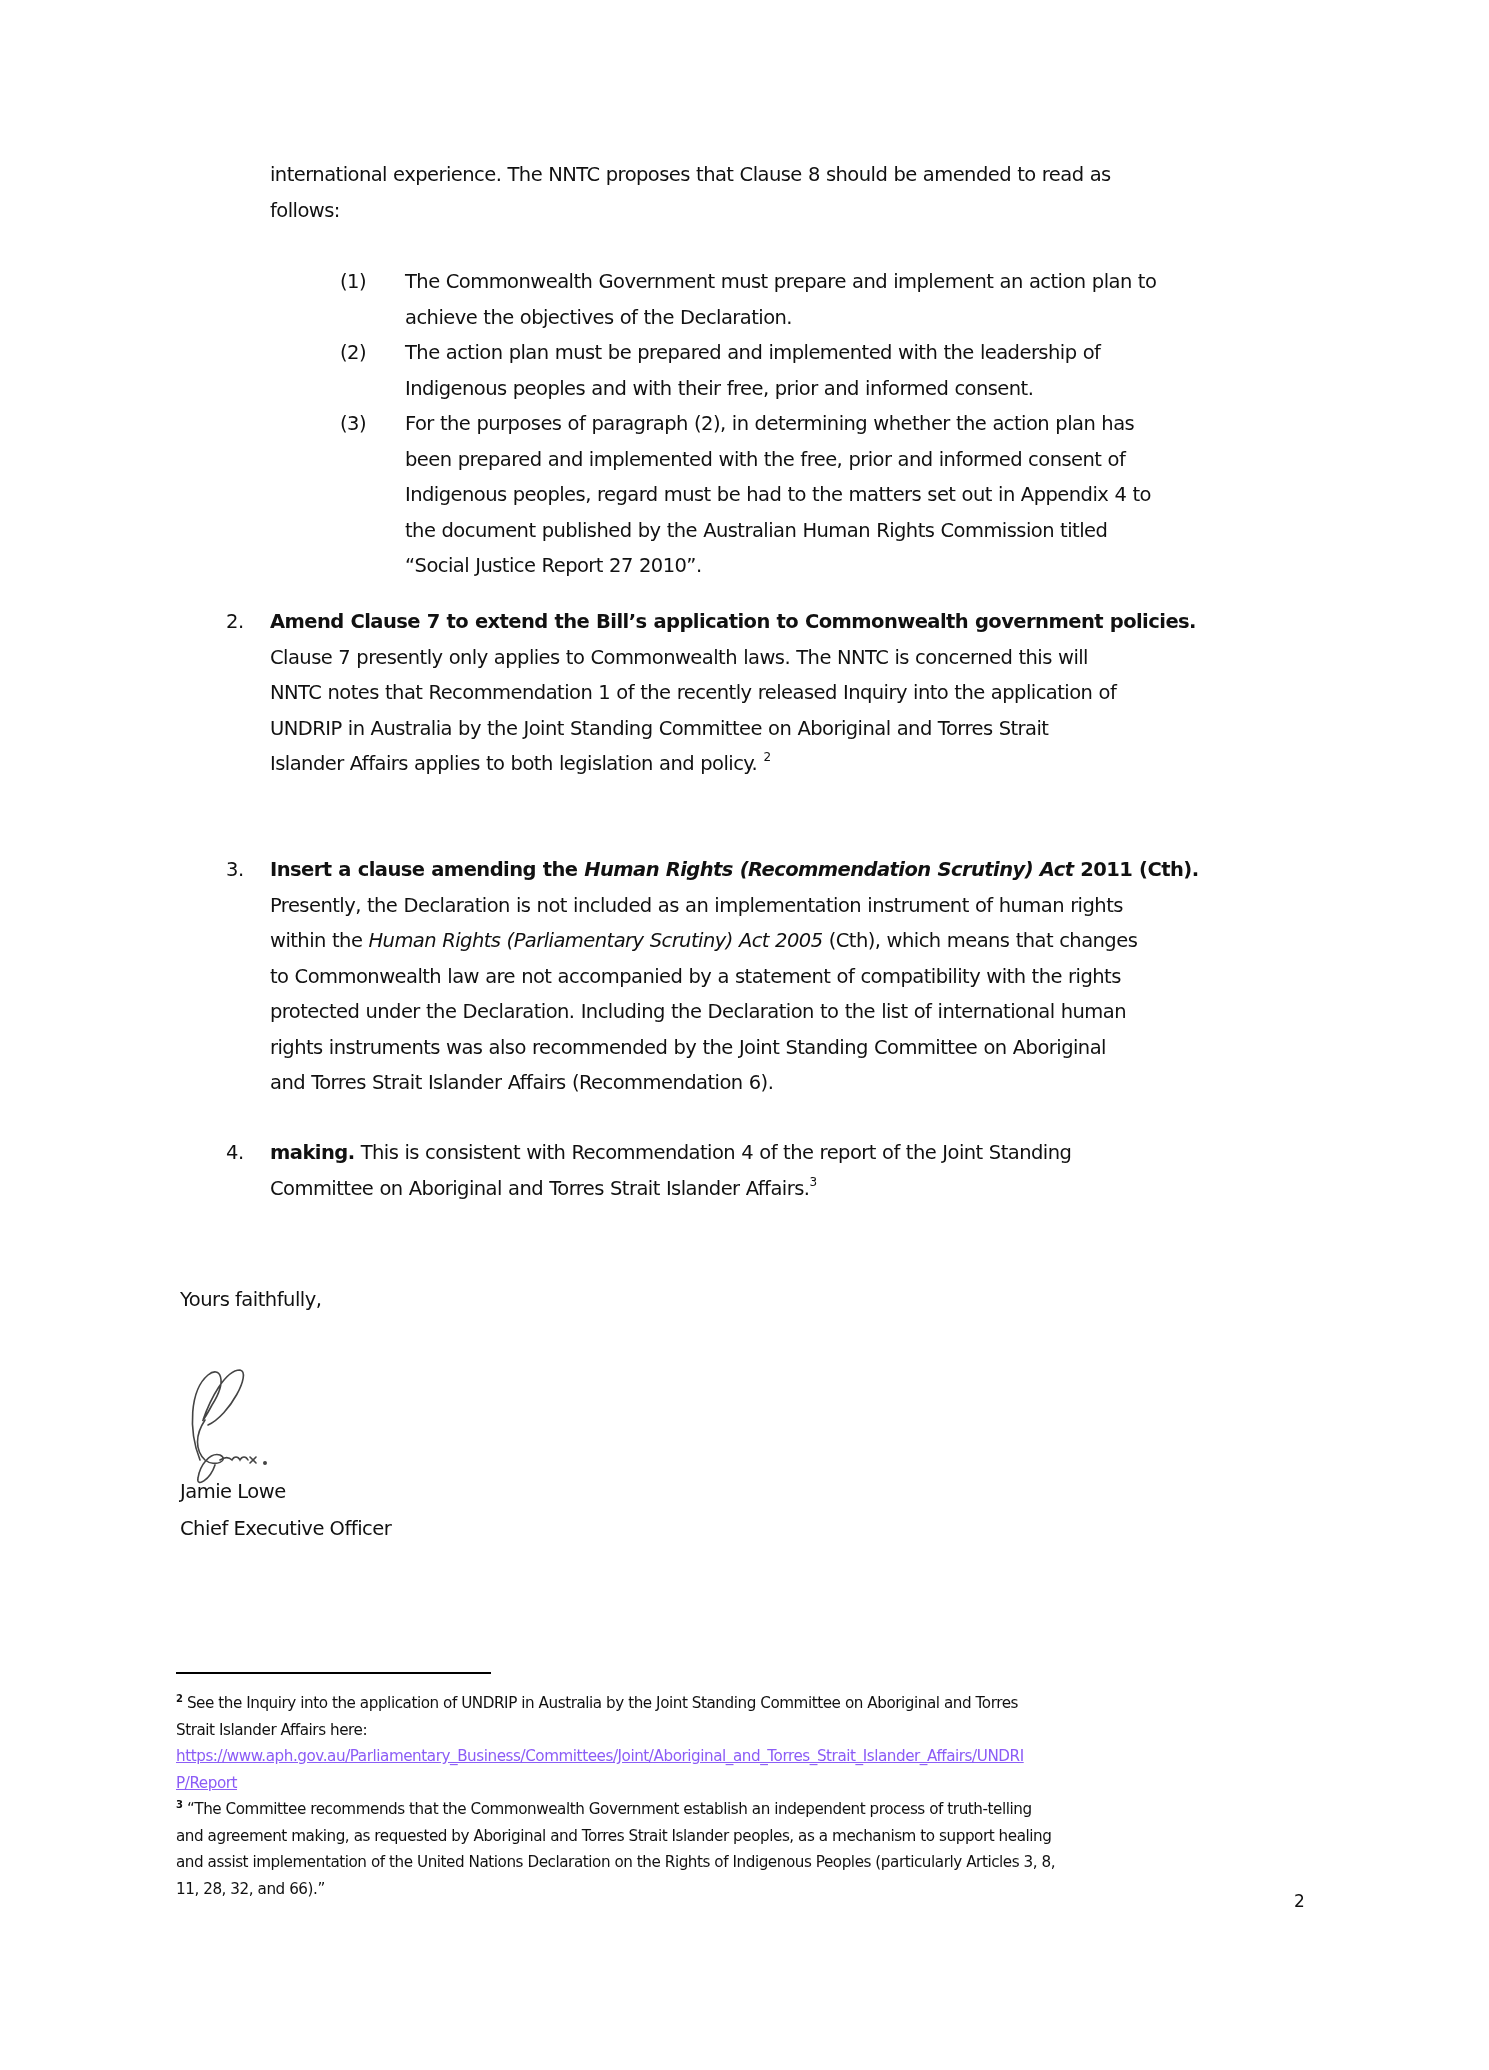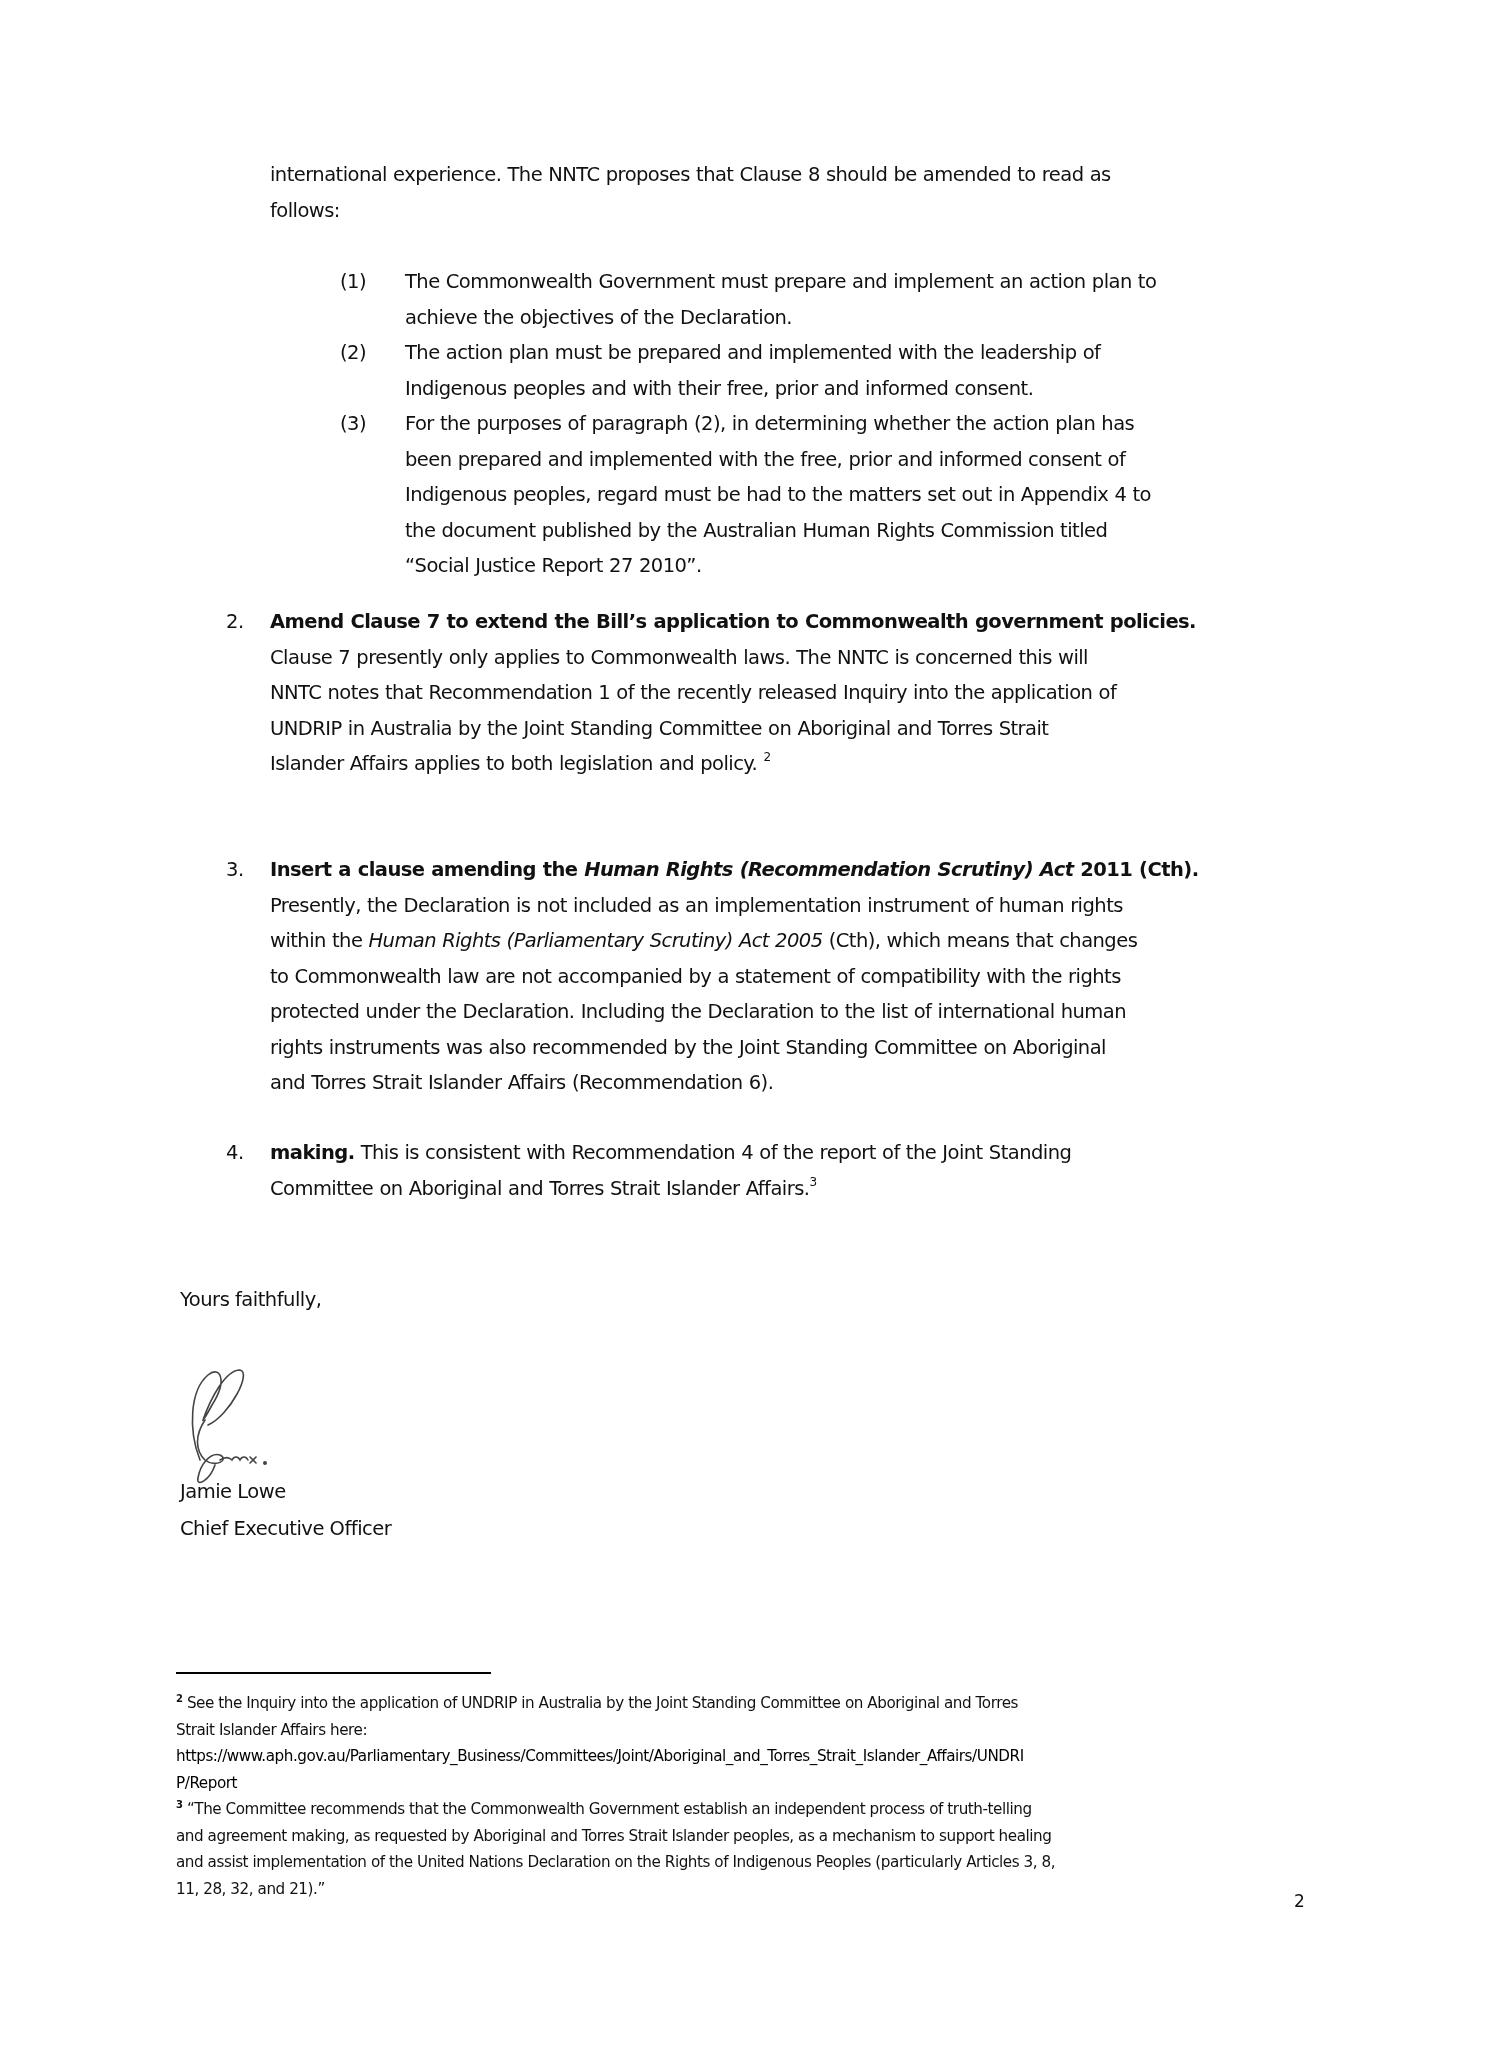--- a/index.html
+++ b/index.html
@@ -19,21 +19,21 @@
   i { font-style: italic; }
   sup { font-size: 12px; line-height: 0; vertical-align: 9px; }
   .closing { position: absolute; font-size: 19.5px; line-height: 35.5px; letter-spacing: -0.5px; white-space: nowrap; }
   .rule { position: absolute; left: 176px; top: 1672px; width: 315px; height: 2px; background: #000; }
   .foot {
     position: absolute; left: 176px; font-size: 15.2px; line-height: 26.5px;
     letter-spacing: -0.45px; white-space: nowrap;
   }
   .foot .line { height: 26.5px; }
   .foot sup { font-size: 10px; vertical-align: 6px; font-weight: bold; }
-  .link { color: #000000; }
+  .link { color: #8b5cf6; text-decoration: underline; }
   .pagenum { position: absolute; left: 1294px; top: 1891px; font-size: 17px; }
   .sig { position: absolute; left: 170px; top: 1360px; width: 160px; height: 130px; }
 </style>
 </head>
 <body>
 
 <div class="page">
 
   <div class="body-text" style="left:270px; top:157px;">
     <span class="line">international experience. The NNTC proposes that Clause 8 should be amended to read as</span>
@@ -117,17 +117,17 @@
     <span class="line"><sup>2</sup><span> See the Inquiry into the application of UNDRIP in Australia by the Joint Standing Committee on Aboriginal and Torres</span></span>
     <span class="line">Strait Islander Affairs here:</span>
     <span class="line link">https://www.aph.gov.au/Parliamentary_Business/Committees/Joint/Aboriginal_and_Torres_Strait_Islander_Affairs/UNDRI</span>
     <span class="line link">P/Report</span>
   </div>
 
   <div class="foot" style="top:1796px;">
     <span class="line"><sup>3</sup><span> “The Committee recommends that the Commonwealth Government establish an independent process of truth-telling</span></span>
     <span class="line">and agreement making, as requested by Aboriginal and Torres Strait Islander peoples, as a mechanism to support healing</span>
     <span class="line">and assist implementation of the United Nations Declaration on the Rights of Indigenous Peoples (particularly Articles 3, 8,</span>
-    <span class="line">11, 28, 32, and 21).”</span>
+    <span class="line">11, 28, 32, and 66).”</span>
   </div>
 
   <span class="pagenum">2</span>
 </div>
 
 </body></html>

